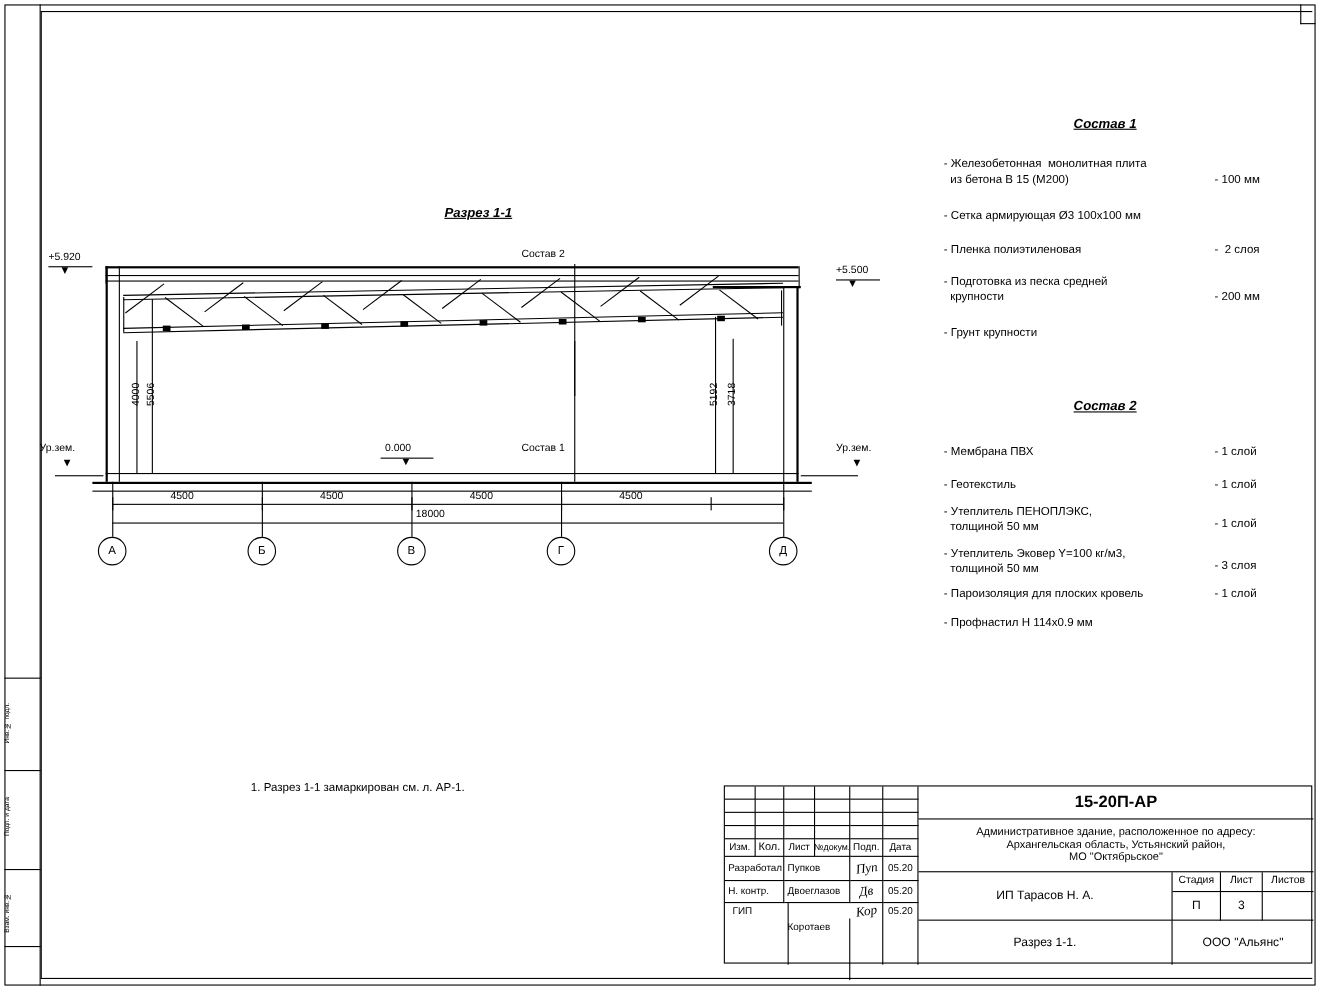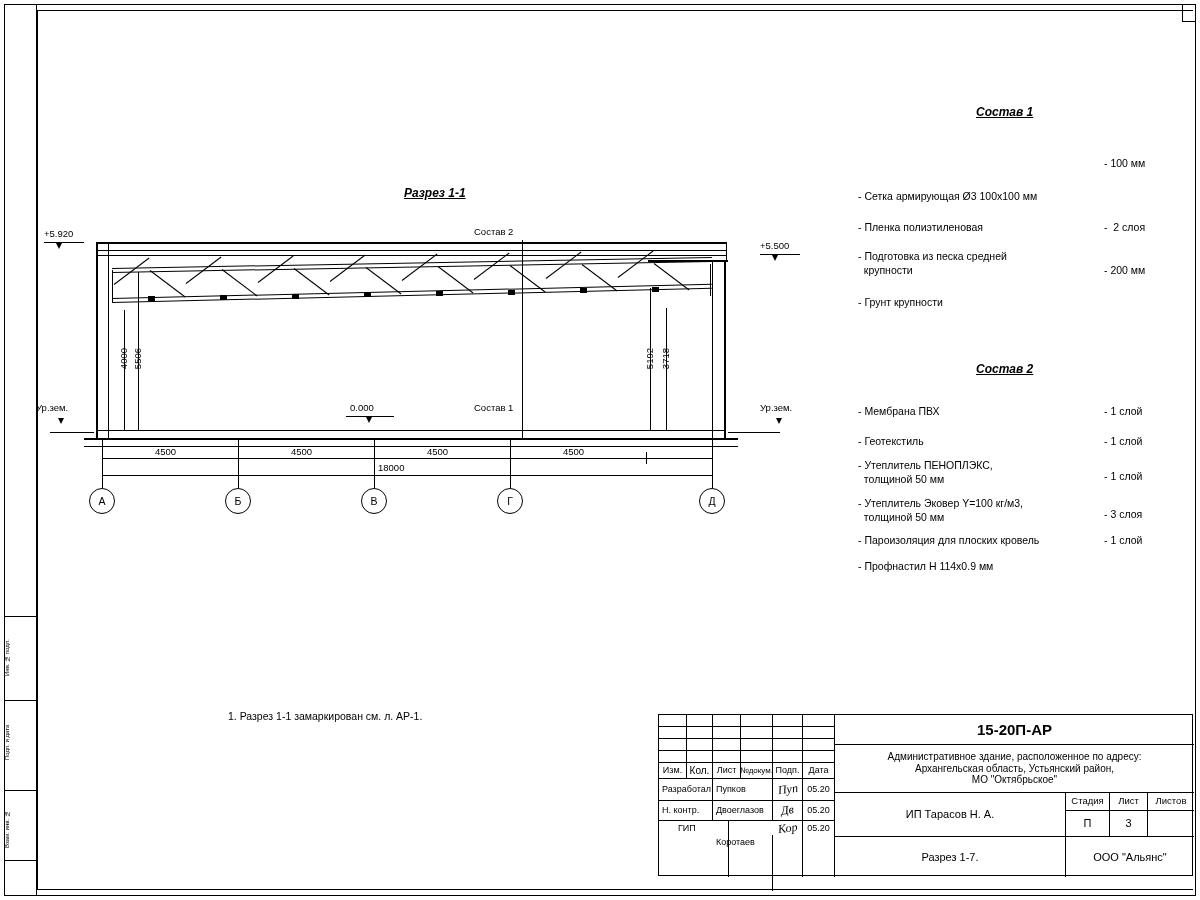--- a/index.html
+++ b/index.html
@@ -189,20 +189,22 @@
   <div class="left-stub" style="top:616px;"></div>
   <div class="left-stub" style="top:700px;"></div>
   <div class="left-stub" style="top:790px;"></div>
   <div class="left-stub" style="top:860px;"></div>
   <div class="left-stub-label" style="top:628px;">Инв. № подл.</div>
   <div class="left-stub-label" style="top:712px;">Подп. и дата</div>
   <div class="left-stub-label" style="top:800px;">Взам. инв. №</div>
 
   <div class="title-sec" style="left:976px; top:105px;">Состав 1</div>
 
+  <div class="spec-row" style="left:858px; top:143px;">- Железобетонная  монолитная плита
+  из бетона В 15 (М200)</div>
   <div class="spec-val" style="left:1104px; top:157px;">- 100 мм</div>
 
   <div class="spec-row" style="left:858px; top:190px;">- Сетка армирующая Ø3 100х100 мм</div>
   <div class="spec-val" style="left:1104px; top:190px;"></div>
 
   <div class="spec-row" style="left:858px; top:221px;">- Пленка полиэтиленовая</div>
   <div class="spec-val" style="left:1104px; top:221px;">-  2 слоя</div>
 
   <div class="spec-row" style="left:858px; top:250px;">- Подготовка из песка средней
   крупности</div>
@@ -398,37 +400,37 @@
     <div class="cell" style="left:0;   top:64px; width:54px; height:22px; font-size:9px; justify-content:flex-start; padding-left:3px;">Разработал</div>
     <div class="cell" style="left:54px; top:64px; width:60px; height:22px; font-size:9px; justify-content:flex-start; padding-left:3px;">Пупков</div>
     <div class="cell" style="left:114px;top:64px; width:30px; height:22px;"><span class="sig">Пуп</span></div>
     <div class="cell" style="left:144px;top:64px; width:32px; height:22px; font-size:9px;">05.20</div>
 
     <div class="cell" style="left:0;   top:86px; width:54px; height:20px; font-size:9px; justify-content:flex-start; padding-left:3px;">Н. контр.</div>
     <div class="cell" style="left:54px; top:86px; width:60px; height:20px; font-size:9px; justify-content:flex-start; padding-left:3px;">Двоеглазов</div>
     <div class="cell" style="left:114px;top:86px; width:30px; height:20px;"><span class="sig">Дв</span></div>
     <div class="cell" style="left:144px;top:86px; width:32px; height:20px; font-size:9px;">05.20</div>
 
-    <div class="cell nb-b" style="left:16px;   top:106px; width:54px; height:56px; font-size:9px; align-items:flex-start; justify-content:flex-start; padding:2px 4px 0 3px;">ГИП</div>
+    <div class="cell nb-b" style="left:4px;   top:106px; width:54px; height:56px; font-size:9px; align-items:flex-start; justify-content:flex-start; padding:2px 4px 0 3px;">ГИП</div>
     <div class="cell nb-b" style="left:54px; top:120px; width:60px; height:56px; font-size:9px; align-items:flex-start; justify-content:flex-start; padding:2px 0 0 3px;">Коротаев</div>
     <div class="cell nb-b" style="left:114px;top:106px; width:30px; height:56px; align-items:flex-start; padding-top:1px;"><span class="sig">Кор</span></div>
     <div class="cell nb-b" style="left:144px;top:106px; width:32px; height:56px; font-size:9px; align-items:flex-start; padding-top:2px;">05.20</div>
 
     <div class="cell big" style="left:176px; top:0; width:359px; height:30px; border-right:none;">15-20П-АР</div>
 
     <div class="cell" style="left:176px; top:30px; width:359px; height:48px; font-size:10px; border-right:none;">Административное здание, расположенное по адресу:
 Архангельская область, Устьянский район,
 МО "Октябрьское"</div>
 
     <div class="cell med" style="left:176px; top:78px; width:231px; height:44px;">ИП Тарасов Н. А.</div>
     <div class="cell" style="left:407px; top:78px; width:44px; height:18px; font-size:9.5px;">Стадия</div>
     <div class="cell" style="left:451px; top:78px; width:38px; height:18px; font-size:9.5px;">Лист</div>
     <div class="cell nb-r" style="left:489px; top:78px; width:46px; height:18px; font-size:9.5px;">Листов</div>
 
     <div class="cell" style="left:407px; top:96px; width:44px; height:26px; font-size:11px;">П</div>
     <div class="cell" style="left:451px; top:96px; width:38px; height:26px; font-size:11px;">3</div>
     <div class="cell nb-r" style="left:489px; top:96px; width:46px; height:26px; font-size:11px;"></div>
 
-    <div class="cell med nb-b" style="left:176px; top:122px; width:231px; height:40px;">Разрез 1-7.</div>
+    <div class="cell med nb-b" style="left:176px; top:122px; width:231px; height:40px;">Разрез 1-1.</div>
     <div class="cell med nb-b nb-r" style="left:407px; top:122px; width:128px; height:40px;">ООО "Альянс"</div>
   </div>
 
 </div>
 
 </body></html>

